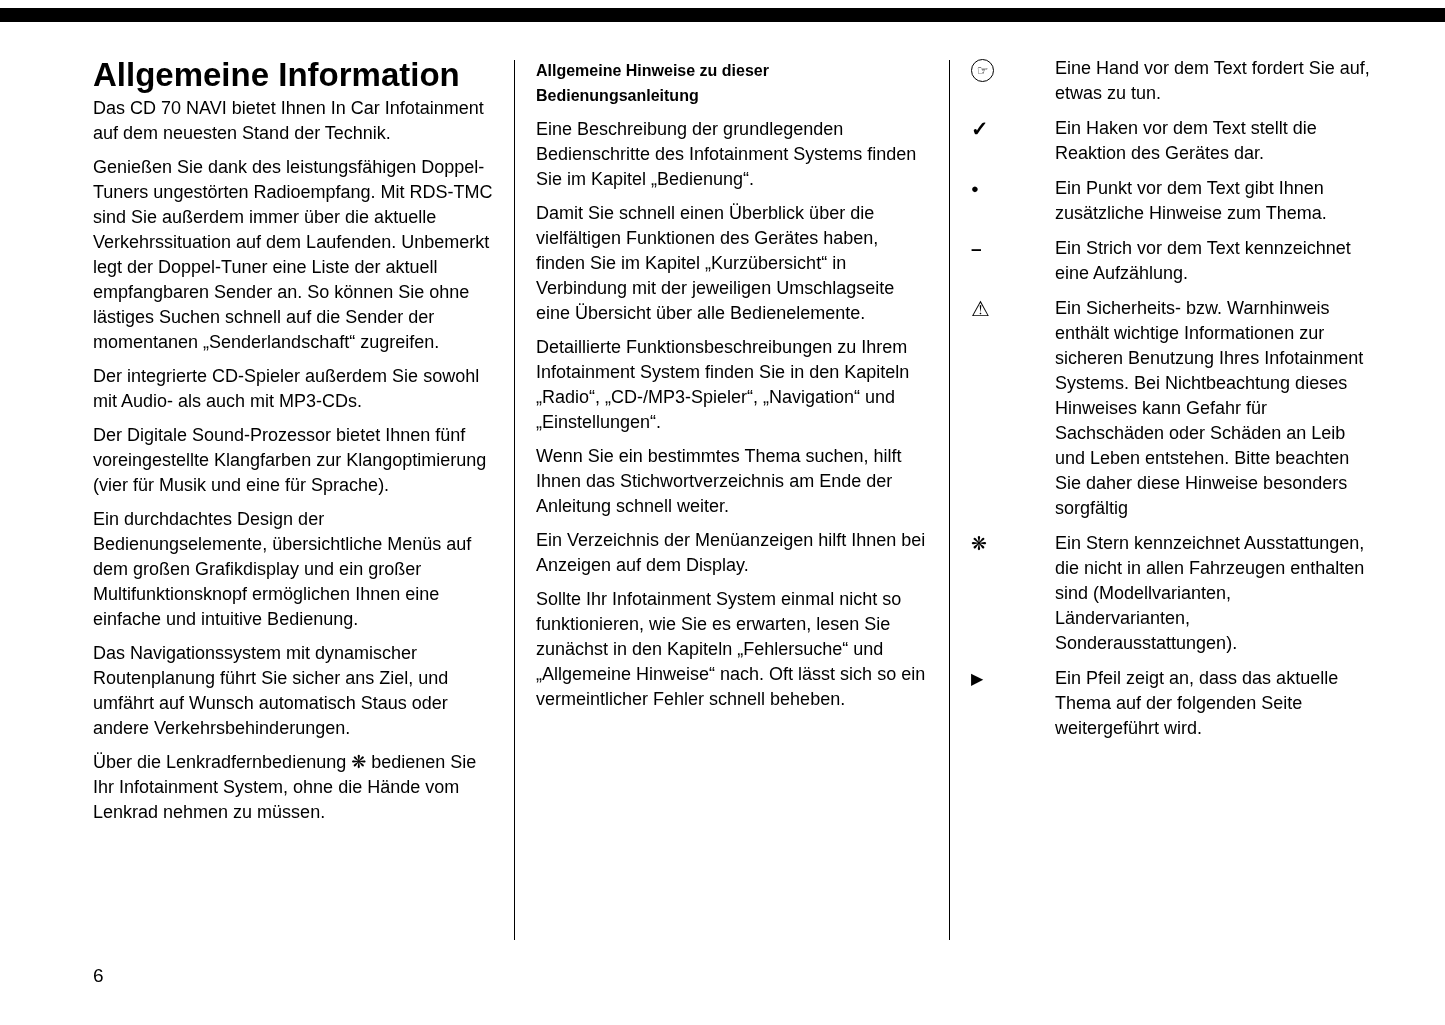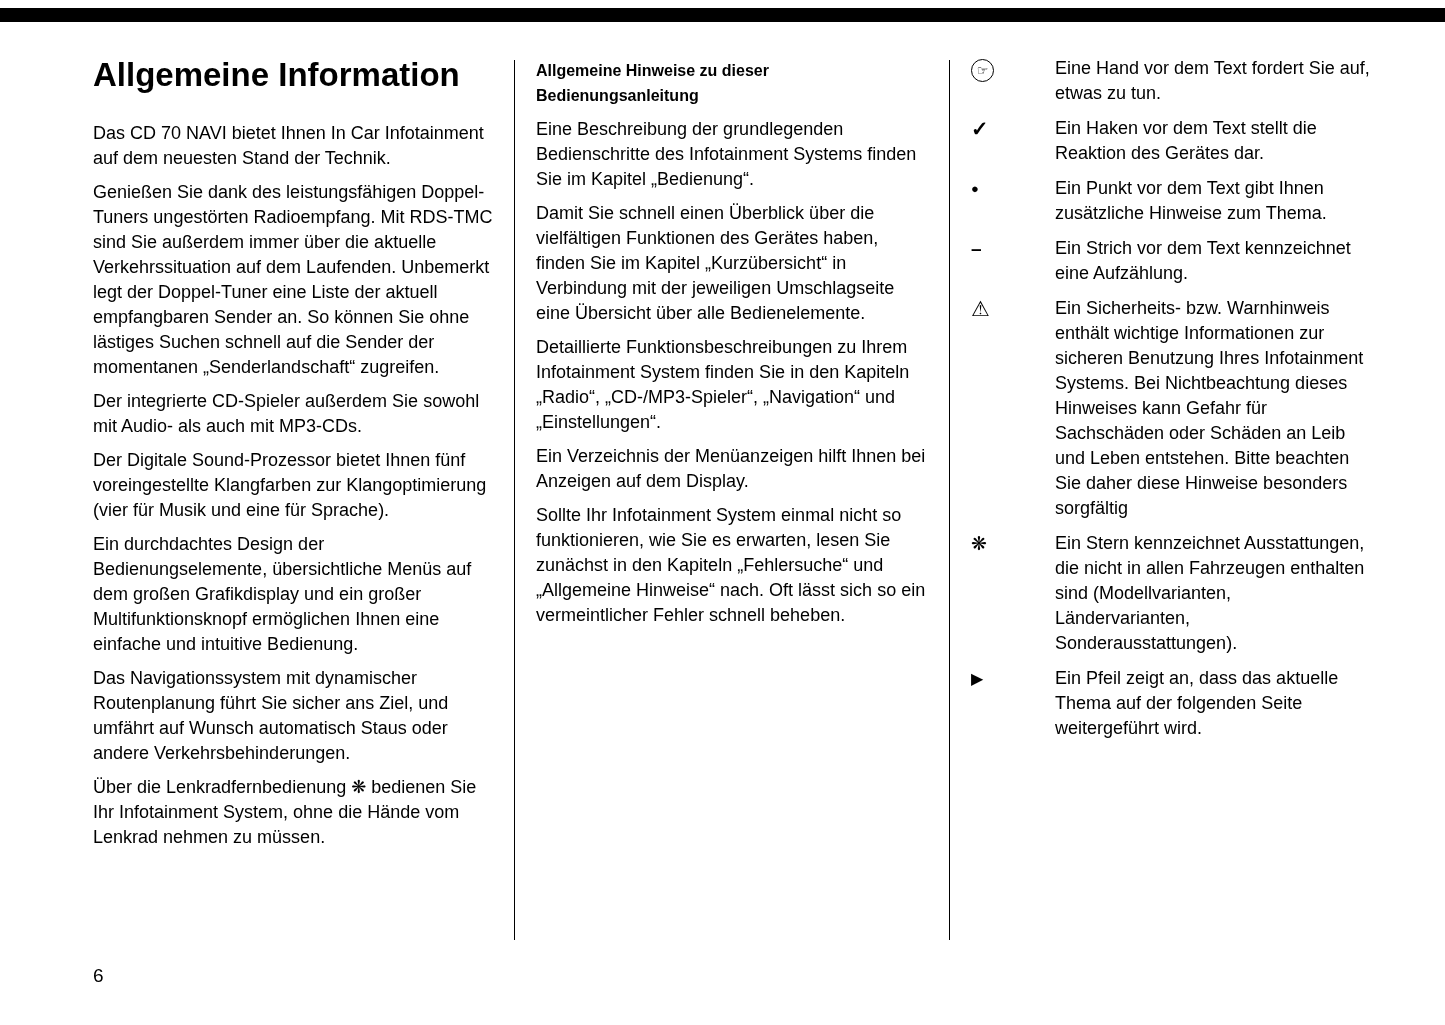--- a/index.html
+++ b/index.html
@@ -34,21 +34,21 @@
   .col3 { width: 400px; }
   .vdivider {
     width: 1px;
     background: #000;
     margin: 4px 21px 0 21px;
   }
   h1 {
     font-size: 33px;
     line-height: 38px;
     font-weight: bold;
-    margin-bottom: 27px;
+    margin-bottom: 2px;
     letter-spacing: 0px;
   }
   h2 {
     font-size: 16px;
     line-height: 25px;
     font-weight: bold;
     margin-top: 2px;
     margin-bottom: 9px;
   }
   .col p { margin-bottom: 9px; }
@@ -109,20 +109,21 @@
     <p>Über die Lenkradfernbedienung ❋ bedienen Sie Ihr Infotainment System, ohne die Hände vom Lenkrad nehmen zu müssen.</p>
   </section>
 
   <div class="vdivider"></div>
 
   <section class="col col2">
     <h2>Allgemeine Hinweise zu dieser Bedienungsanleitung</h2>
     <p>Eine Beschreibung der grundlegenden Bedienschritte des Infotainment Systems finden Sie im Kapitel „Bedienung“.</p>
     <p>Damit Sie schnell einen Überblick über die vielfältigen Funktionen des Gerätes haben, finden Sie im Kapitel „Kurzübersicht“ in Verbindung mit der jeweiligen Umschlagseite eine Übersicht über alle Bedienelemente.</p>
     <p>Detaillierte Funktionsbeschreibungen zu Ihrem Infotainment System finden Sie in den Kapiteln „Radio“, „CD-/MP3-Spieler“, „Navigation“ und „Einstellungen“.</p>
+    <p>Wenn Sie ein bestimmtes Thema suchen, hilft Ihnen das Stichwortverzeichnis am Ende der Anleitung schnell weiter.</p>
     <p>Ein Verzeichnis der Menüanzeigen hilft Ihnen bei Anzeigen auf dem Display.</p>
     <p>Sollte Ihr Infotainment System einmal nicht so funktionieren, wie Sie es erwarten, lesen Sie zunächst in den Kapiteln „Fehlersuche“ und „Allgemeine Hinweise“ nach. Oft lässt sich so ein vermeintlicher Fehler schnell beheben.</p>
   </section>
 
   <div class="vdivider"></div>
 
   <section class="col col3">
 
     <div class="sym-item">
       <span class="sym"><span class="sym-hand">☞</span></span>

